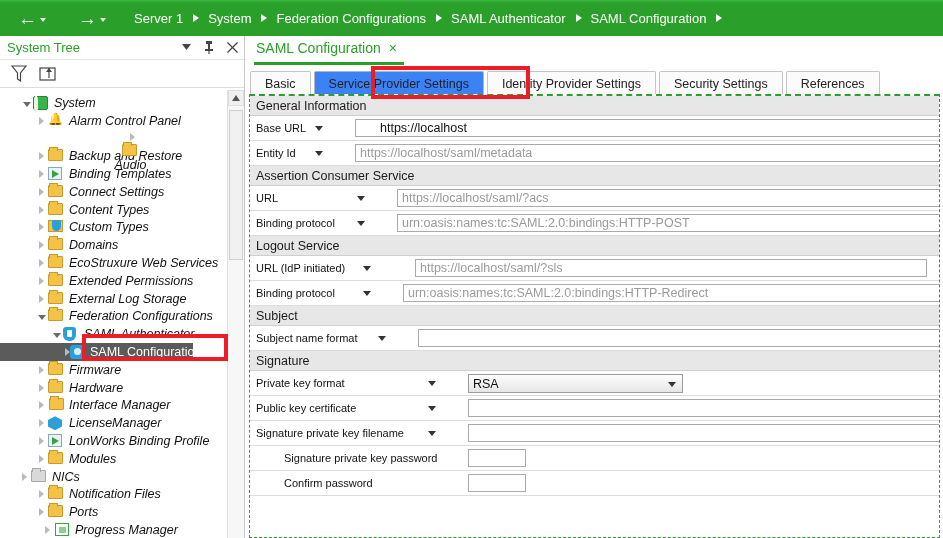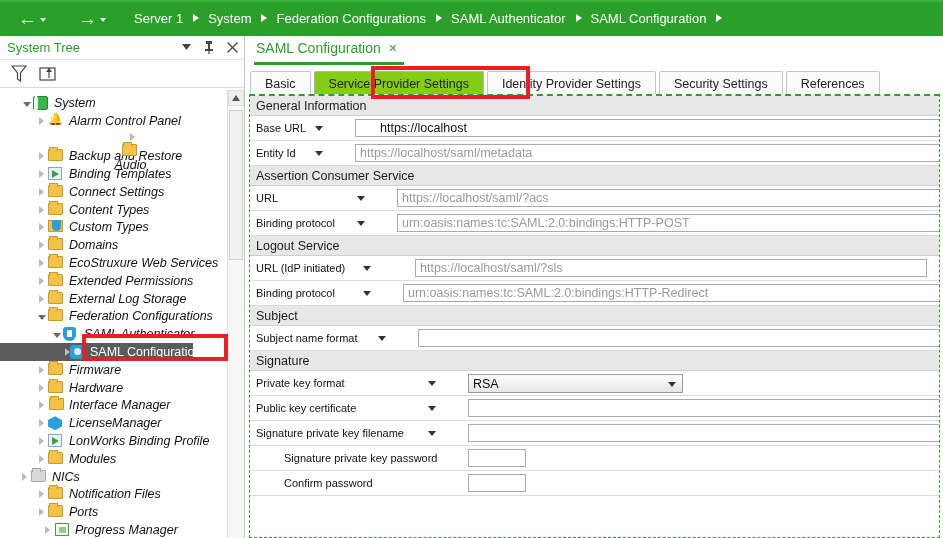--- a/index.html
+++ b/index.html
@@ -144,21 +144,21 @@
   .doctab .x { color:#2aa02a; font-size:14px; cursor:pointer; }
   .doctab-underline { position:absolute; left:8px; top:26px; width:150px; height:3px; background:#2aa02a; }
 
   .tabs { position:absolute; top:33px; left:0; width:697px; height:26px; display:flex; align-items:flex-end; padding-left:4px; }
   .tab {
     height:24px; min-width:10px; padding:0 14px; display:flex; align-items:center;
     font-size:12.5px; color:#222; background:#fbfbfb;
     border:1px solid #c4c4c4; border-bottom:none; border-radius:2px 2px 0 0;
     margin-right:3px; cursor:pointer;
   }
-  .tab.active { background:#84cc16; border-color:#b5b5b5; }
+  .tab.active { background:#3b82f6; border-color:#b5b5b5; }
 
   .panelbody {
     position:absolute; top:58px; left:3px; width:691px; bottom:0;
     border:1px dashed #2aa02a;
     border-top-width:2px;
     background:#ffffff;
     overflow:hidden;
   }
   .grouphdr {
     height:20px; background:#e7e7e7; border-bottom:1px solid #cfcfcf;

